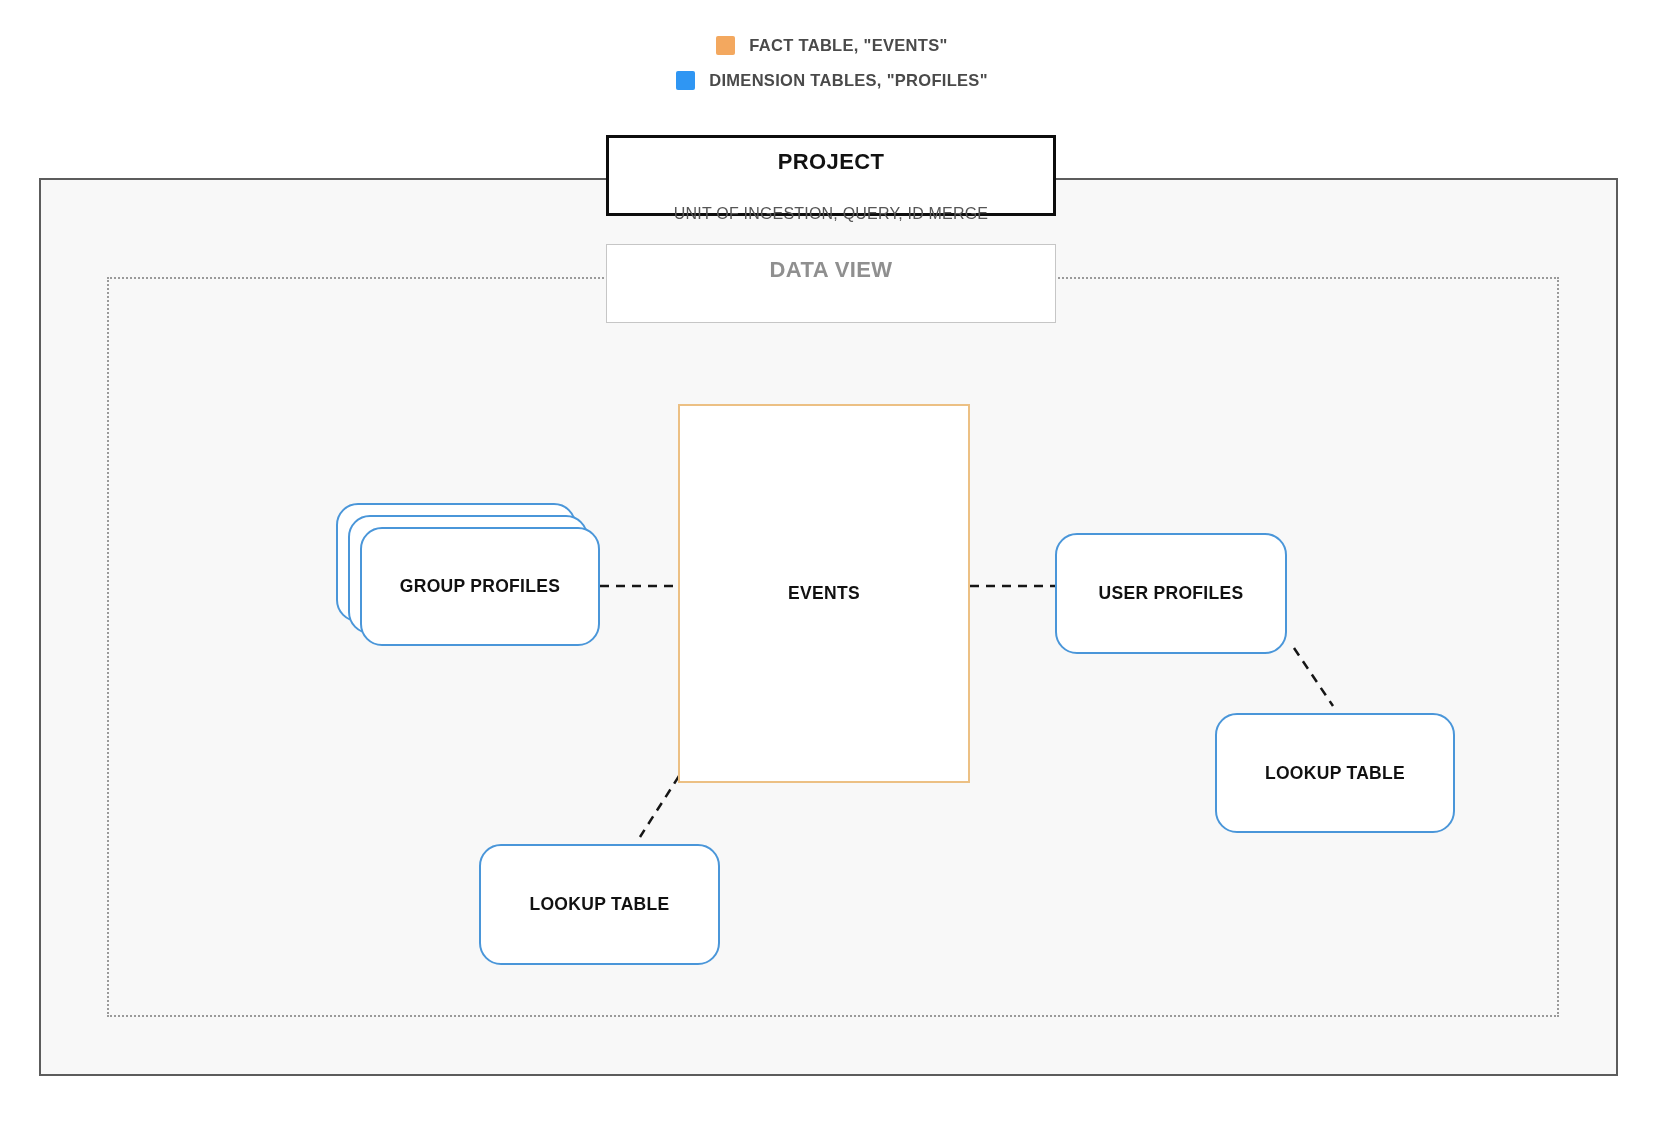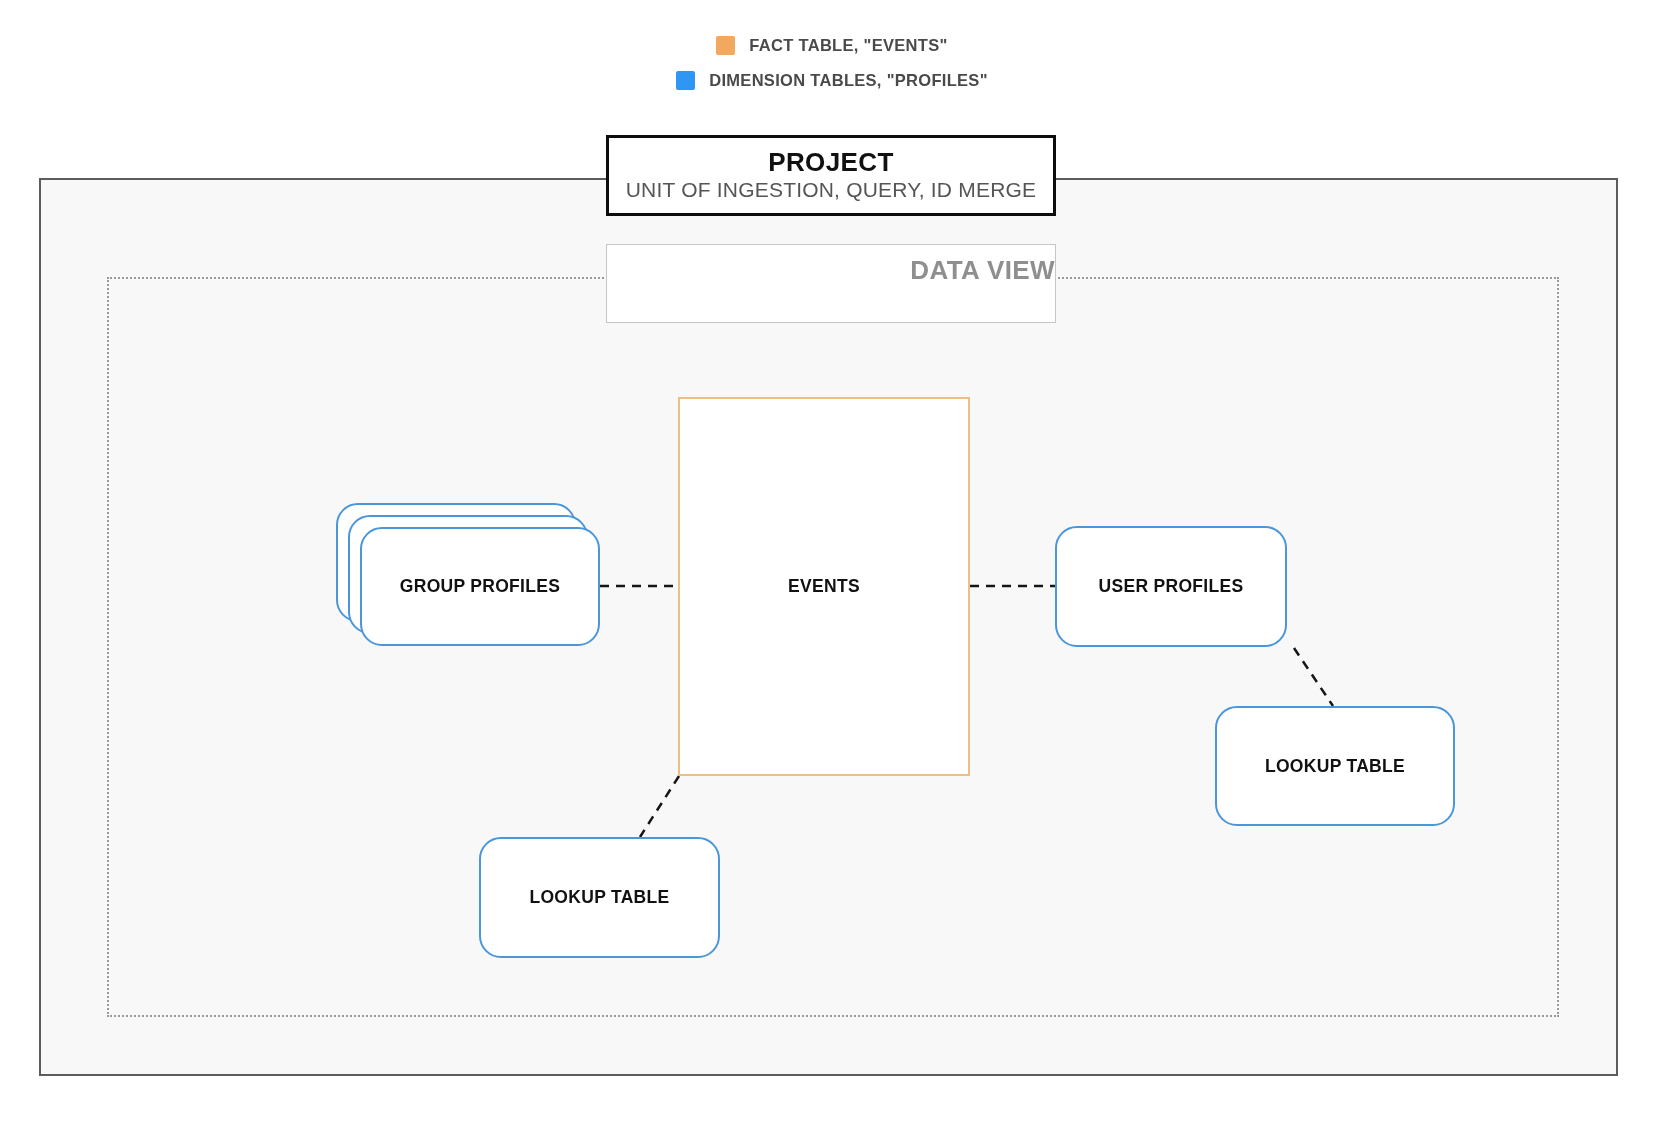--- a/index.html
+++ b/index.html
@@ -80,32 +80,32 @@
     top: 135px;
     height: 81px;
     border: 3px solid #0d0d0d;
     padding-top: 9px;
   }
   .title-box.dataview {
     top: 244px;
     height: 79px;
     border: 1px solid #c6c6c6;
     padding-top: 10px;
-    text-align: right;
   }
   .title-box .box-title {
-    font-size: 26px;
+    font-size: 22px;
     font-weight: bold;
     letter-spacing: 0.4px;
     line-height: 30px;
   }
   .title-box .box-subtitle {
-    font-size: 21px;
+    font-size: 16px;
     line-height: 26px;
     letter-spacing: 0.2px;
+    margin-top: 24px;
   }
   .project .box-title { color: #111111; }
   .project .box-subtitle { color: #555555; }
   .dataview .box-title { color: #8f8f8f; }
   .dataview .box-subtitle { color: #a9a9a9; }
 
   
   #connectors {
     position: absolute;
     left: 0;
@@ -121,20 +121,21 @@
 
   
   .node {
     position: absolute;
     background: #ffffff;
     box-sizing: border-box;
     display: flex;
     align-items: center;
     justify-content: center;
     z-index: 4;
+    margin-top: 7px;
   }
   .node-label {
     font-size: 17.5px;
     font-weight: bold;
     color: #111111;
     letter-spacing: 0.3px;
     white-space: nowrap;
   }
   .node.fact {
     left: 678px;

